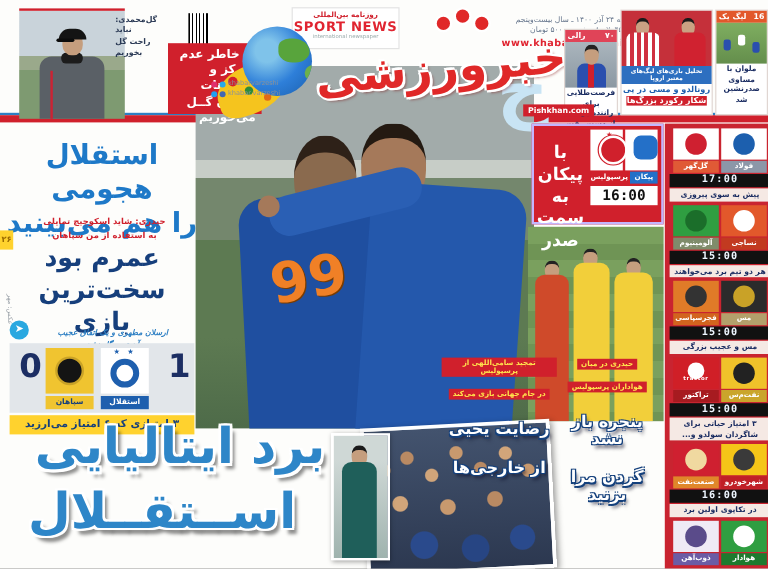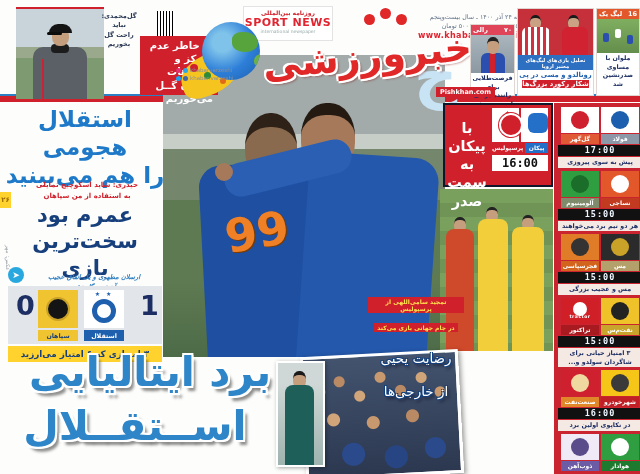--- a/index.html
+++ b/index.html
@@ -11,21 +11,21 @@
   .blue-rule{left:0;top:94px;width:640px;height:2px;background:#2d7fc3;z-index:0;}
   .red-rule{left:0;top:96px;width:640px;height:6px;background:#d0202c;z-index:0;}
   
   .coach-photo{left:16px;top:7px;width:88px;height:90px;background:linear-gradient(180deg,#c9d3da 0 42%,#9aa98b 42% 55%,#7e9a71 55% 100%);border-top:2px solid #d0202c;z-index:2;}
   .coach-body{position:absolute;left:17px;bottom:0;width:54px;height:52px;background:#5a6066;border-radius:10px 10px 0 0;}
   .coach-zip{position:absolute;left:26px;bottom:0;width:2px;height:40px;background:#c23;}
   .coach-scarf{position:absolute;left:35px;bottom:46px;width:18px;height:9px;background:#1c1c1c;border-radius:4px;}
   .coach-head{position:absolute;left:36px;bottom:53px;width:17px;height:19px;background:#c59e7e;border-radius:45%;}
   .coach-cap{position:absolute;left:33px;bottom:66px;width:23px;height:9px;background:#141414;border-radius:10px 10px 0 0;}
   .coach-brim{position:absolute;left:31px;bottom:64px;width:15px;height:3px;background:#0c0c0c;border-radius:2px;}
-  .tl-kicker{left:96px;top:12px;width:46px;font-size:6.5px;font-weight:bold;color:#2b3a55;text-align:center;line-height:1.45;z-index:2;}
+  .tl-kicker{left:96px;top:12px;width:46px;font-size:6.5px;font-weight:bold;color:#2b3a55;text-align:left;line-height:1.45;z-index:2;}
   .barcode{left:157px;top:11px;width:18px;height:36px;background:repeating-linear-gradient(90deg,#000 0 1px,#fff 1px 3px);z-index:2;}
   .quote-box{left:140px;top:36px;width:78px;height:59px;background:#d0202c;color:#fff;font-weight:bold;font-size:10px;line-height:1.32;text-align:right;padding:3px 5px;box-sizing:border-box;z-index:2;}
   .side-badge{left:0;top:192px;width:11px;height:16px;background:#ffd22e;color:#9a6a00;font-size:7px;font-weight:bold;text-align:center;line-height:16px;z-index:4;}
   .photo-credit{left:0;top:210px;width:11px;height:60px;writing-mode:vertical-rl;font-size:5.5px;color:#9aa1a8;z-index:4;}
   
   .badge{left:243px;top:6px;width:88px;height:33px;border:1px solid #e3e3e3;background:#fff;text-align:center;z-index:3;}
   .badge .b1{font-size:6px;color:#d0202c;font-weight:bold;margin-top:2px;}
   .badge .b2{font-size:11px;color:#e02430;font-weight:bold;letter-spacing:.5px;}
   .badge .b3{font-size:4.5px;color:#9aa;}
   .globe{left:180px;top:20px;width:100px;height:76px;z-index:3;}
@@ -76,21 +76,21 @@
   .fx{background:#c92430;}
   .tiles{display:flex;gap:2px;justify-content:center;direction:ltr;}
   .tile{width:38px;height:26px;position:relative;}
   .tile .logo-c{position:absolute;left:10px;top:4px;width:18px;height:18px;border-radius:50%;}
   .tile .brand{position:absolute;left:0;top:16px;width:38px;text-align:center;font-size:4.5px;color:#fff;font-weight:bold;letter-spacing:.5px;direction:ltr;}
   .bands{display:flex;gap:2px;justify-content:center;direction:ltr;margin-top:1px;}
   .band{width:38px;height:10px;color:#fff;font-size:6px;font-weight:bold;text-align:center;line-height:10px;overflow:hidden;}
   .time{margin:1px 1px 0;height:11px;background:#111;color:#eef6ff;font-family:"DejaVu Sans Mono",monospace;font-weight:bold;font-size:8.5px;text-align:center;line-height:11px;letter-spacing:1px;}
   .cap{margin:1px 1px 0;background:#f5e9e4;color:#1c2e63;font-size:6.4px;font-weight:bold;text-align:center;line-height:1.35;padding:1px 2px;}
   
-  .paykan{left:443px;top:103px;width:110px;height:84px;background:#d0202c;border:2px solid #0f172a;box-sizing:border-box;z-index:3;display:flex;direction:ltr;}
+  .paykan{left:443px;top:103px;width:110px;height:84px;background:#d0202c;border:2px solid #c4b5fd;box-sizing:border-box;z-index:3;display:flex;direction:ltr;}
   .pk-head{width:44px;color:#fff;font-weight:bold;font-size:14.5px;line-height:1.25;text-align:center;padding-top:14px;}
   .pk-right{flex:1;padding:3px;}
   .pk-tiles{display:flex;gap:2px;}
   .pk-tile{flex:1;height:34px;background:#fff;position:relative;}
   .pk-logo-per{position:absolute;left:7px;top:5px;width:20px;height:20px;border-radius:50%;background:#d0202c;border:2px solid #fff;box-shadow:0 0 0 1px #d0202c;}
   .pk-star{position:absolute;left:13px;top:1px;color:#d0202c;font-size:6px;}
   .pk-logo-pay{position:absolute;left:7px;top:5px;width:20px;height:20px;border-radius:30%;background:#2470c8;}
   .pk-bands{display:flex;gap:2px;margin-top:1px;}
   .pk-band{flex:1;height:10px;font-size:6px;font-weight:bold;color:#fff;text-align:center;line-height:10px;}
   .pk-time{margin-top:2px;height:16px;background:#fff;color:#111;font-weight:bold;font-size:12px;text-align:center;line-height:16px;font-family:"DejaVu Sans Mono",monospace;}
@@ -100,21 +100,21 @@
   .headA{position:absolute;left:82px;top:58px;width:52px;height:58px;background:#8a6a4e;border-radius:48%;border-top:14px solid #2e2118;}
   .headB{position:absolute;left:138px;top:48px;width:54px;height:60px;background:#a5795a;border-radius:46%;border-top:12px solid #241a12;}
   .beardB{position:absolute;left:146px;top:92px;width:38px;height:18px;background:#241a12;border-radius:0 0 45% 45%;opacity:.75;}
   .bodyA{position:absolute;left:40px;top:108px;width:130px;height:200px;background:#1f4fa0;border-radius:22px 22px 0 0;transform:rotate(-3deg);}
   .bodyB{position:absolute;left:140px;top:100px;width:130px;height:210px;background:#2458ac;border-radius:24px 24px 0 0;transform:rotate(4deg);}
   .armB{position:absolute;left:60px;top:96px;width:130px;height:34px;background:#2a5fb4;border-radius:17px;transform:rotate(-14deg);}
   .handB{position:absolute;left:52px;top:108px;width:18px;height:18px;background:#a5795a;border-radius:50%;}
   .num99{position:absolute;left:62px;top:150px;font-size:46px;font-weight:bold;color:#f08026;transform:rotate(-10deg);text-shadow:1px 1px 0 #7a3c00;}
   
   .red-strip{left:8px;top:106px;width:160px;height:13px;background:#d0202c;color:#fff;font-size:7.5px;font-weight:bold;text-align:center;line-height:13px;z-index:2;}
-  .hl1{left:0px;top:105px;width:170px;font-size:23px;font-weight:bold;color:#1e79c8;text-align:center;line-height:1.22;z-index:2;}
+  .hl1{left:0px;top:116px;width:170px;font-size:23px;font-weight:bold;color:#1e79c8;text-align:center;line-height:1.22;z-index:2;}
   .red-kicker{left:12px;top:180px;width:150px;font-size:7px;font-weight:bold;color:#d0202c;text-align:center;line-height:1.5;z-index:2;}
   .hl2{left:5px;top:202px;width:160px;font-size:21px;font-weight:bold;color:#163f7c;text-align:center;line-height:1.25;z-index:2;}
   .note{left:8px;top:257px;width:152px;z-index:2;display:flex;gap:4px;align-items:center;direction:ltr;}
   .note-icon{width:16px;height:16px;border-radius:50%;background:#29a8e0;color:#fff;font-size:9px;text-align:center;line-height:16px;flex:none;}
   .note-text{flex:1;font-size:6.5px;font-style:italic;font-weight:bold;color:#2d7fc3;text-align:center;line-height:1.5;margin-top:16px;}
   
   .score-box{left:8px;top:286px;width:154px;height:58px;background:#e2e6ea;z-index:2;}
   .score-num{position:absolute;top:4px;font-size:27px;font-weight:bold;color:#1c2e63;}
   .s-tile{position:absolute;top:4px;width:40px;height:38px;}
   .s-sep{left:30px;background:#f0c430;}
@@ -128,21 +128,21 @@
   .big-head{z-index:6;font-weight:bold;color:#2e86c8;text-align:center;
     text-shadow:2px 0 #fff,-2px 0 #fff,0 2px #fff,0 -2px #fff,2px 2px #fff,-2px -2px #fff,2px -2px #fff,-2px 2px #fff,4px 5px 3px rgba(0,0,0,.45);}
   .bh1{left:0px;top:348px;width:300px;font-size:41px;}
   .bh2{left:10px;top:402px;width:250px;font-size:41px;}
   
   .train{left:440px;top:189px;width:113px;height:162px;z-index:1;background:repeating-linear-gradient(180deg,#7aa05e 0 14px,#6f9455 14px 28px);overflow:hidden;}
   .bib{position:absolute;border-radius:8px 8px 0 0;}
   .bib-head{position:absolute;width:12px;height:13px;background:#c59e7e;border-radius:45%;border-top:3px solid #222;}
   .stack{z-index:5;text-align:center;}
   .stack .kick{display:inline-block;background:#d0202c;color:#ffe34d;font-size:6px;font-weight:bold;padding:1px 3px;margin-bottom:1px;}
-  .stack .hl{display:inline-block;background:none;color:#fff;font-size:13.5px;font-weight:normal;line-height:1.05;padding:1px 4px;margin-top:16px;
+  .stack .hl{display:inline-block;background:none;color:#fff;font-size:13.5px;font-weight:bold;line-height:1.05;padding:1px 4px;margin-top:16px;
      text-shadow:1px 1px 0 #14407c,-1px 1px 0 #14407c,1px -1px 0 #14407c,-1px -1px 0 #14407c,2px 3px 3px rgba(0,0,30,.6);}
   .mid-right{left:458px;top:290px;width:96px;}
   .mid-left{left:368px;top:296px;width:96px;}
   
   .selfie{left:303px;top:353px;width:152px;height:118px;border:3px solid #fff;box-shadow:2px 2px 5px rgba(0,0,0,.4);transform:rotate(-3deg);z-index:4;
     background:
      radial-gradient(circle at 10% 28%,#c8996e 0 5px,transparent 6px),
      radial-gradient(circle at 23% 20%,#b98a63 0 5px,transparent 6px),
      radial-gradient(circle at 36% 33%,#d1a57a 0 5px,transparent 6px),
      radial-gradient(circle at 50% 18%,#c8996e 0 5px,transparent 6px),
@@ -361,20 +361,26 @@
 
   <div class="abs train">
     <div class="bib-head" style="left:14px;top:28px;"></div>
     <div class="bib" style="left:6px;top:40px;width:28px;height:122px;background:#cf4a2a;"></div>
     <div class="bib-head" style="left:46px;top:18px;"></div>
     <div class="bib" style="left:38px;top:30px;width:30px;height:132px;background:#f2cf3a;"></div>
     <div class="bib-head" style="left:82px;top:26px;"></div>
     <div class="bib" style="left:72px;top:38px;width:32px;height:124px;background:#f2cf3a;"></div>
   </div>
 
+  <div class="abs stack mid-right">
+    <div><span class="kick fa">حیدری در میان</span></div>
+    <div><span class="kick fa">هواداران پرسپولیس</span></div>
+    <div><span class="hl fa">پنجره باز نشد</span></div>
+    <div><span class="hl fa">گردن مرا بزنید</span></div>
+  </div>
   <div class="abs stack mid-left">
     <div><span class="kick fa">تمجید سامی‌اللهی از پرسپولیس</span></div>
     <div><span class="kick fa">در جام جهانی بازی می‌کند</span></div>
     <div><span class="hl fa">رضایت یحیی</span></div>
     <div><span class="hl fa">از خارجی‌ها</span></div>
   </div>
 
   <div class="abs selfie"></div>
   <div class="abs portrait">
     <div class="pt-head"></div>

